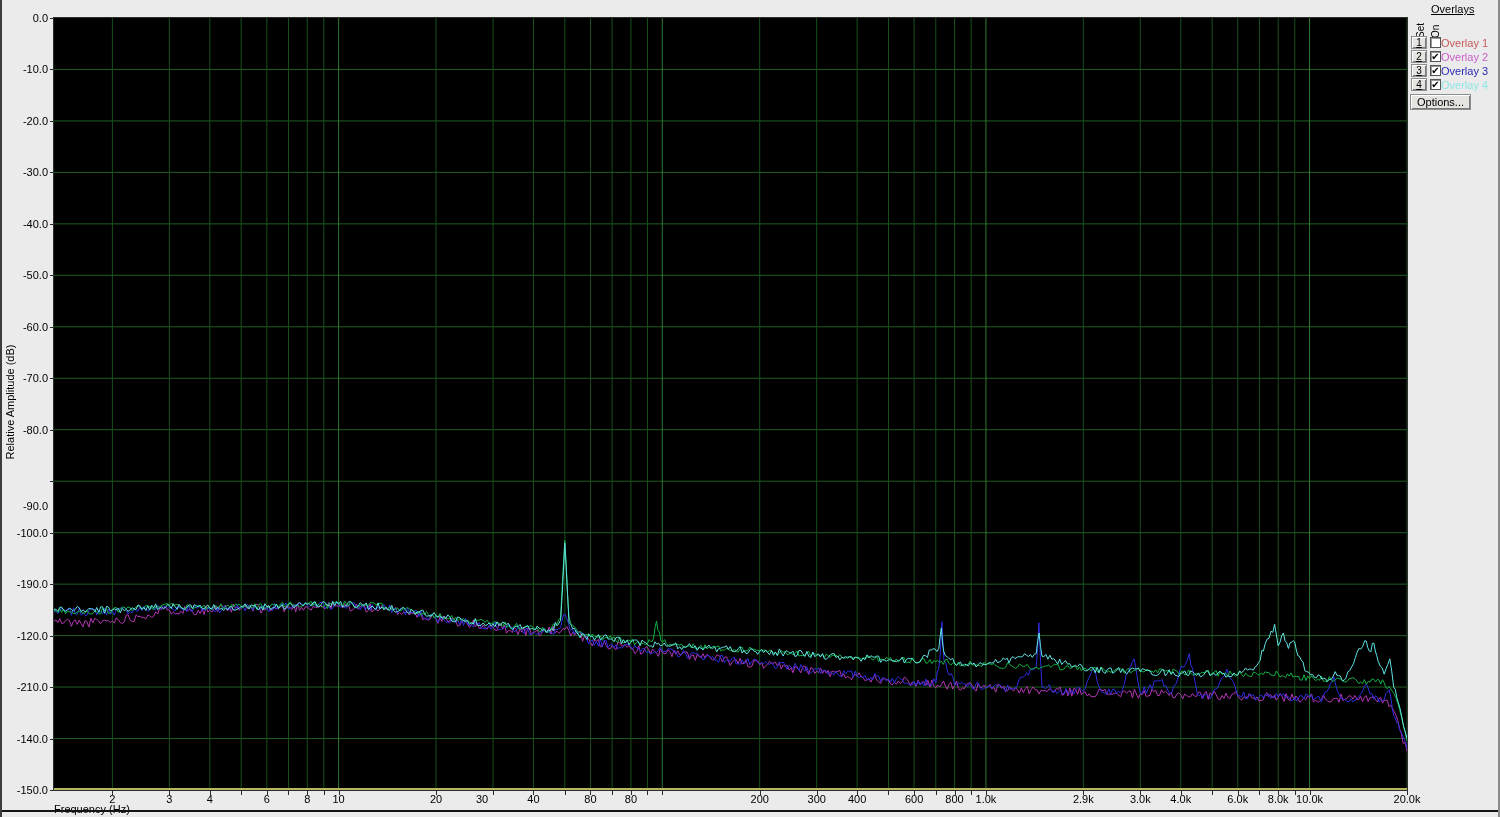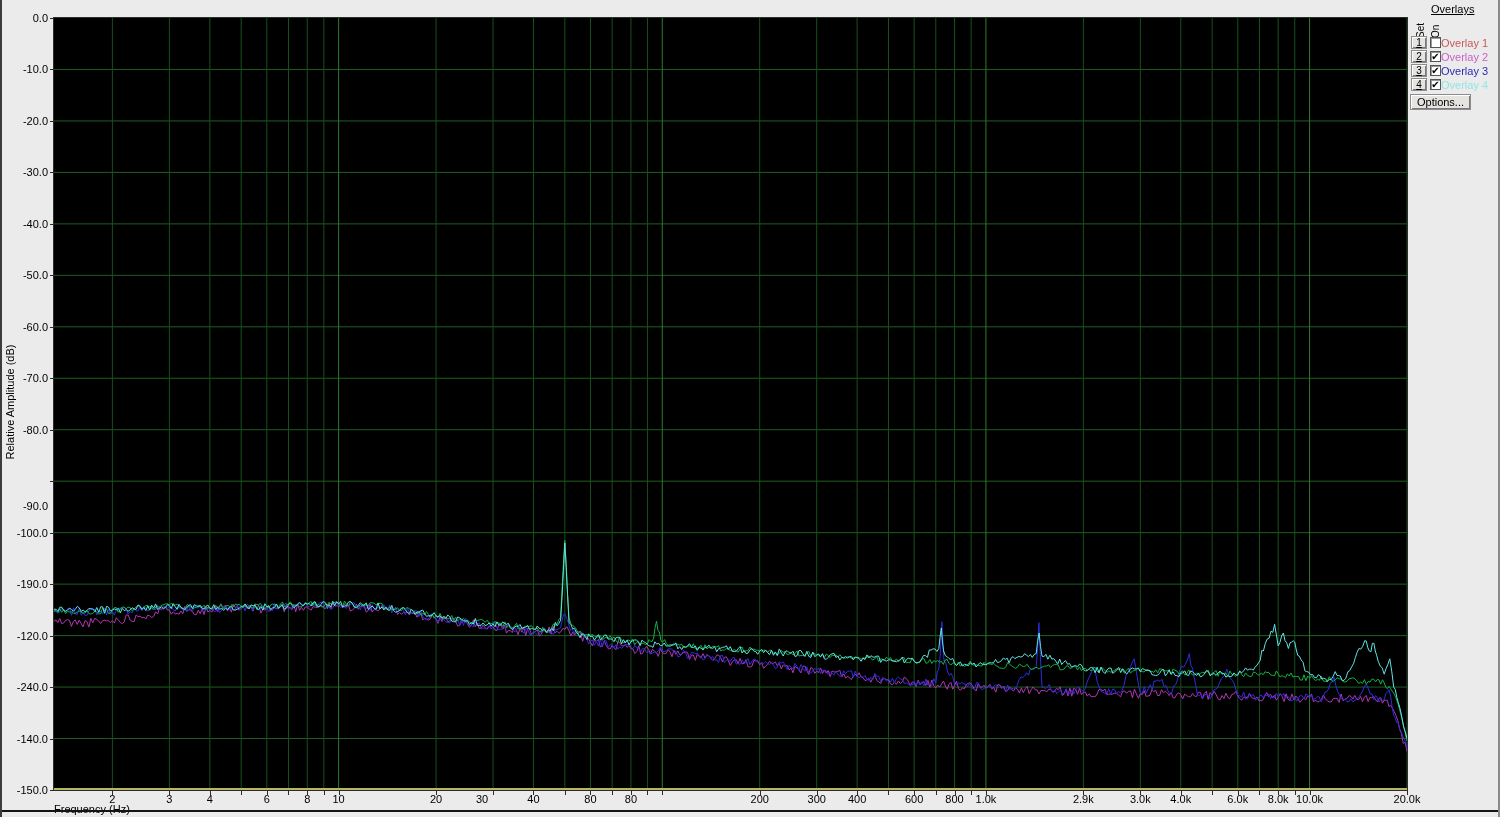--- a/index.html
+++ b/index.html
@@ -121,21 +121,21 @@
       <div class="ytick-lab" style="top: 423.733px;">-80.0</div>
       <div class="ytick-mark" style="top: 429.733px;"></div>
       <div class="ytick-lab" style="top: 500px;">-90.0</div>
       <div class="ytick-mark" style="top: 481.2px;"></div>
       <div class="ytick-lab" style="top: 526.667px;">-100.0</div>
       <div class="ytick-mark" style="top: 532.667px;"></div>
       <div class="ytick-lab" style="top: 578.133px;">-190.0</div>
       <div class="ytick-mark" style="top: 584.133px;"></div>
       <div class="ytick-lab" style="top: 629.6px;">-120.0</div>
       <div class="ytick-mark" style="top: 635.6px;"></div>
-      <div class="ytick-lab" style="top: 681.067px;">-240.0</div>
+      <div class="ytick-lab" style="top: 681.067px;">-210.0</div>
       <div class="ytick-mark" style="top: 687.067px;"></div>
       <div class="ytick-lab" style="top: 732.533px;">-140.0</div>
       <div class="ytick-mark" style="top: 738.533px;"></div>
       <div class="ytick-lab" style="top: 784px;">-150.0</div>
       <div class="ytick-mark" style="top: 790px;"></div>
     </div>
   <div id="xticks">
       <div class="xtick-mark" style="left: 110.404px;"></div>
       <div class="xtick-lab" style="left: 110.404px;">2</div>
       <div class="xtick-mark" style="left: 167.396px;"></div>

